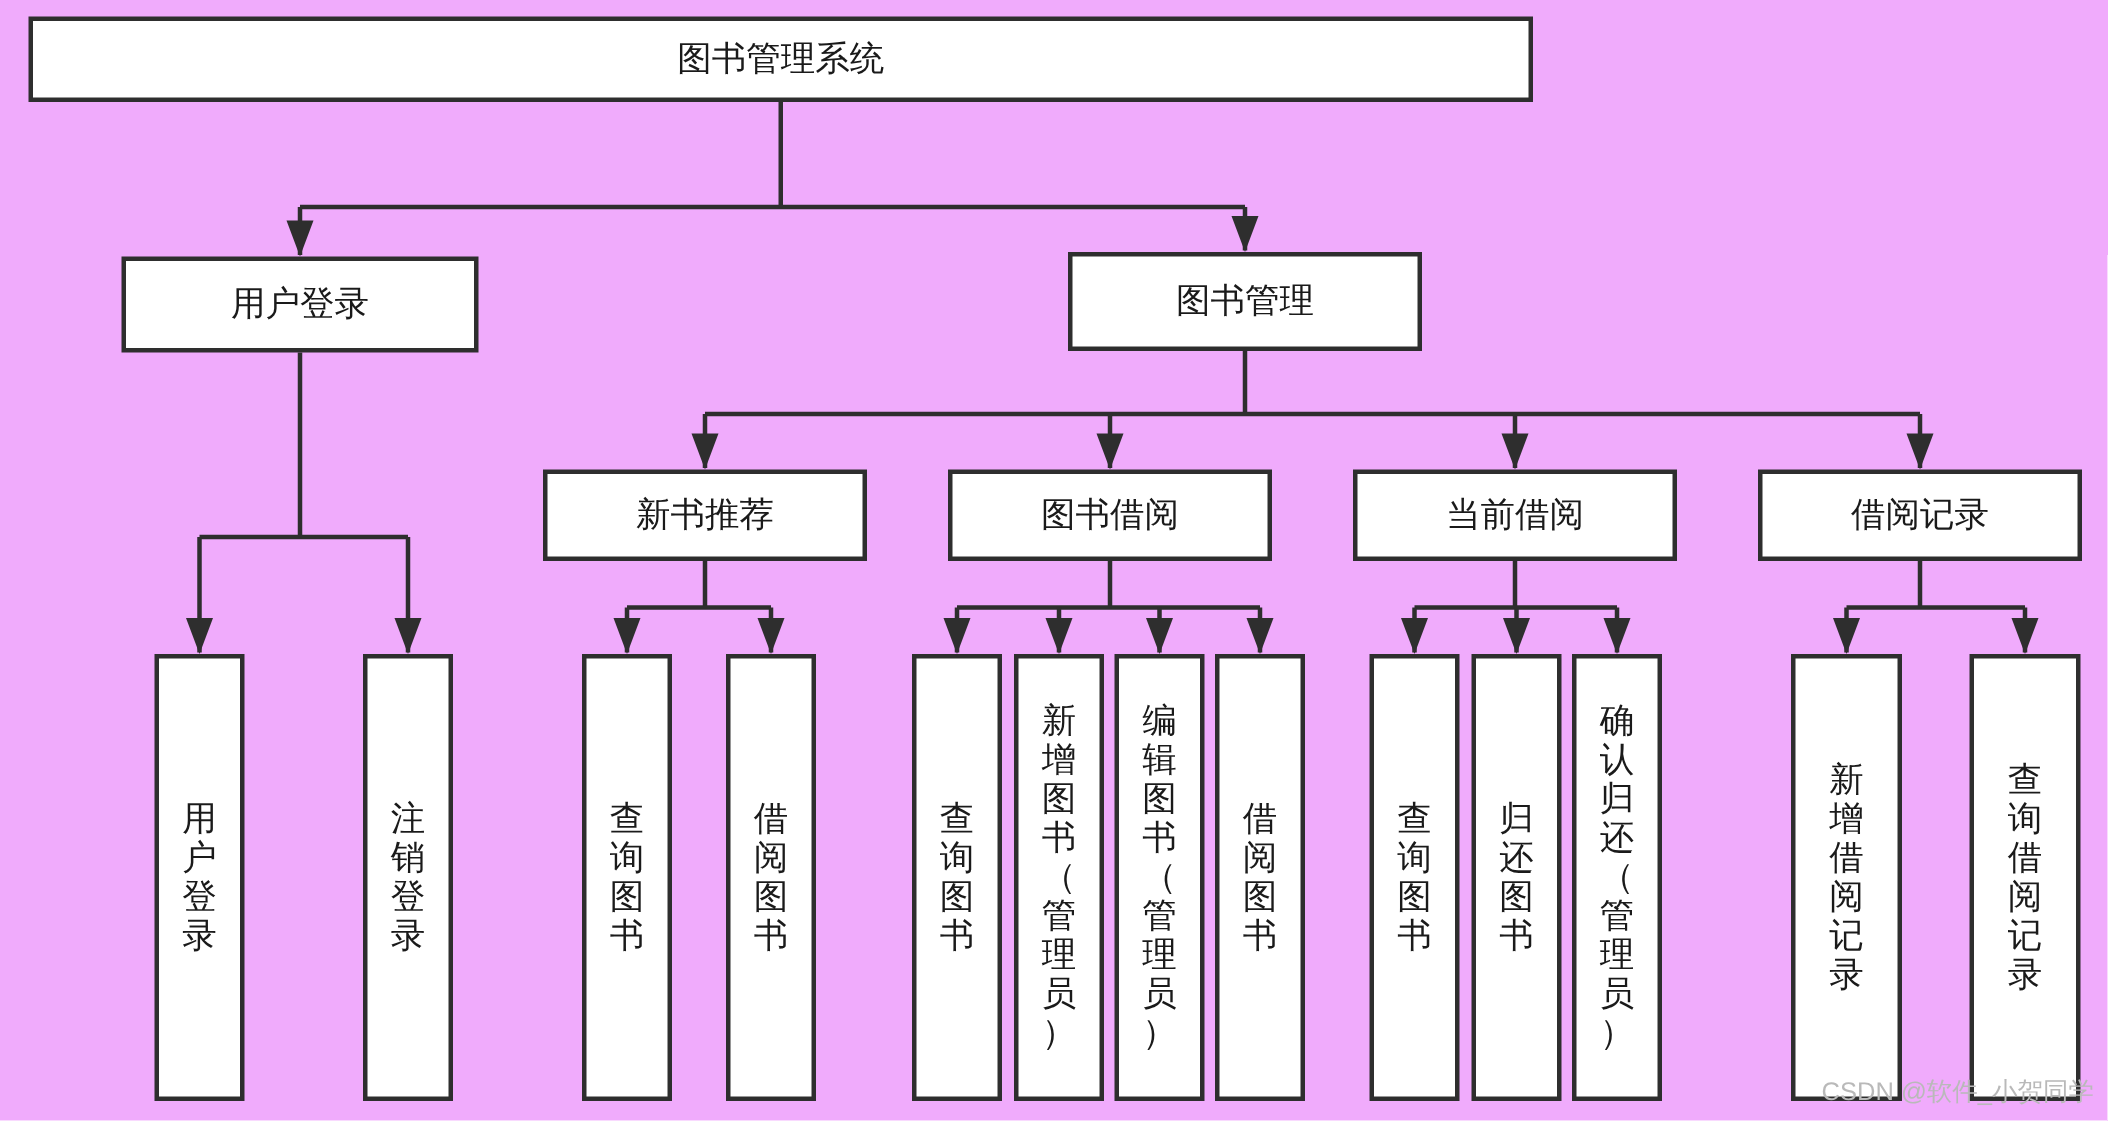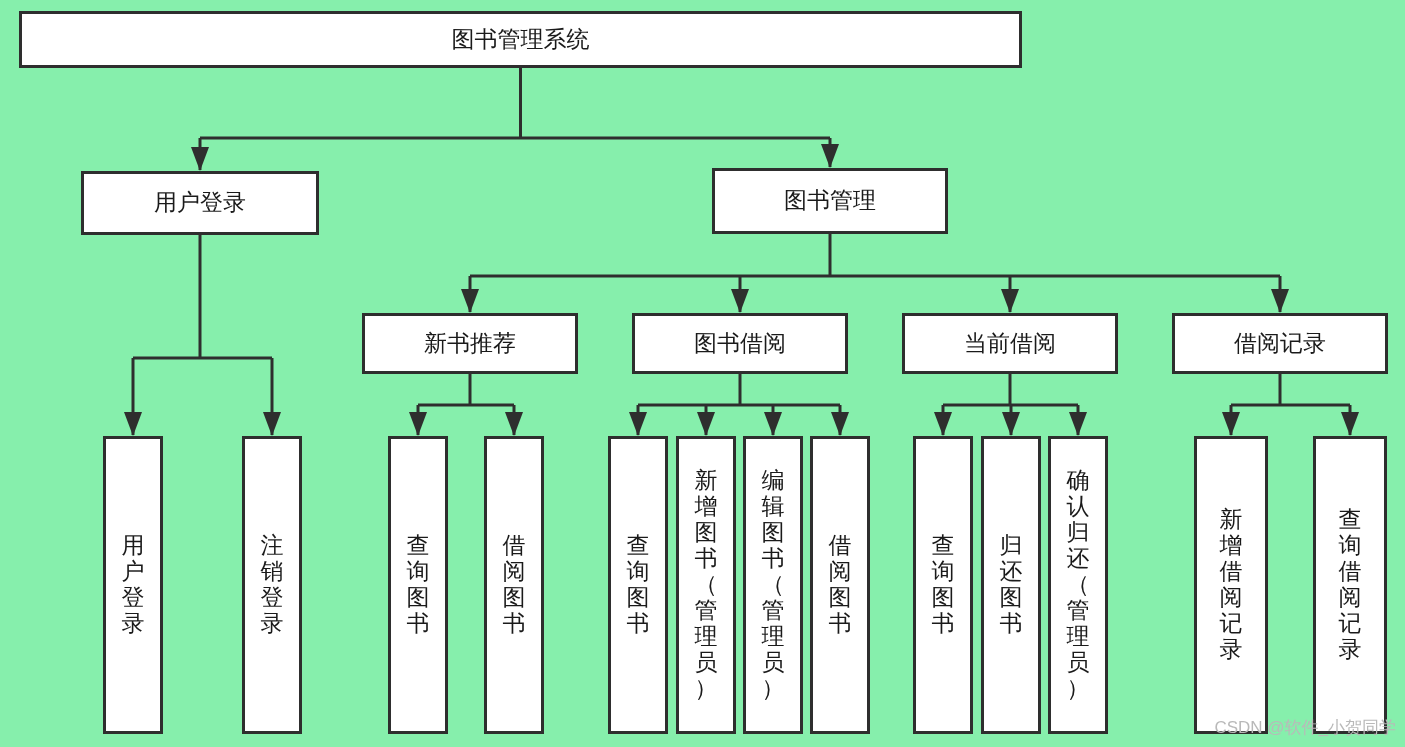--- a/index.html
+++ b/index.html
@@ -7,21 +7,21 @@
     padding: 0;
     background: #ffffff;
   }
   body {
     font-family: "Liberation Sans", "DejaVu Sans", sans-serif;
   }
   #stage {
     position: relative;
     width: 1405px;
     height: 747px;
-    background: #86efac;
+    background: #f0abfc;
     overflow: hidden;
   }
   #diagram-svg {
     position: absolute;
     left: 0;
     top: 0;
   }
   .node-box {
     fill: #ffffff;
     stroke: #2e2e2e;

